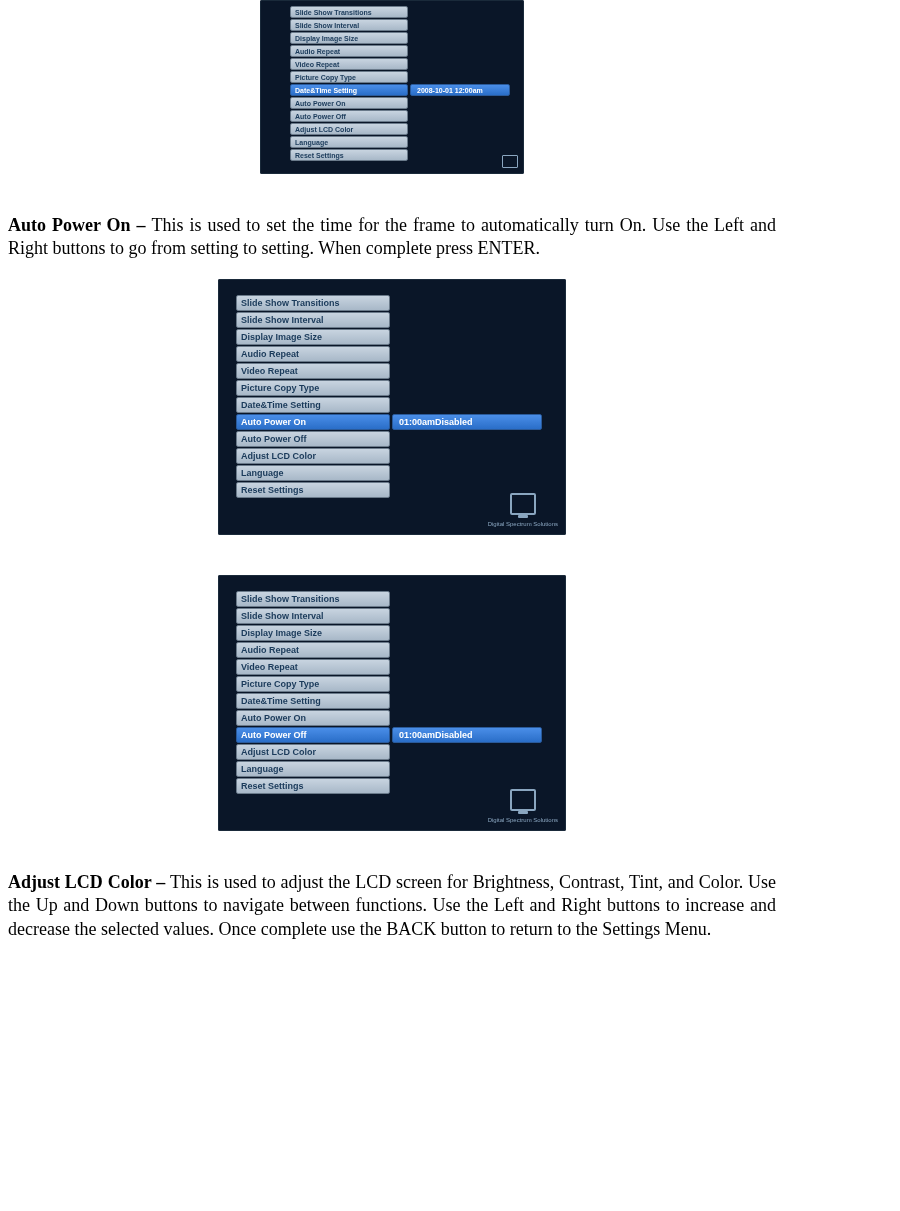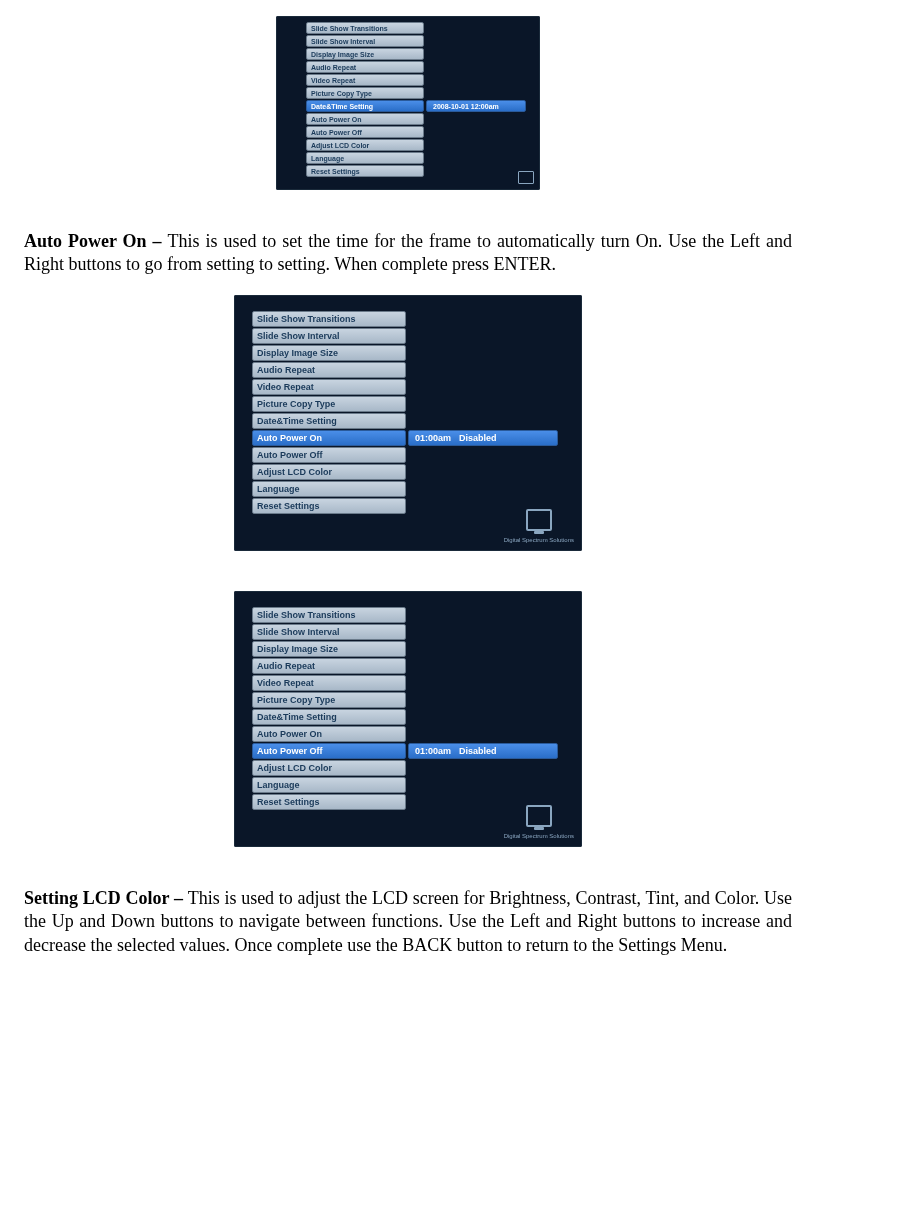--- a/index.html
+++ b/index.html
@@ -6,21 +6,21 @@
     margin: 0;
     padding: 0;
     font-family: "Times New Roman", Times, serif;
     font-size: 18px;
     color: #000;
     background: #fff;
     width: 900px;
   }
   .page {
     width: 784px;
-    padding: 16px;
+    padding: 0;
   }
   .para {
     margin: 12px 0 18px 0;
     padding: 0 8px;
     line-height: 1.3;
     text-align: justify;
   }
   .para .title {
     font-weight: bold;
   }
@@ -64,21 +64,20 @@
   .sel-value {
     position: absolute;
     background: linear-gradient(#4a8ee8, #2a6ec8);
     border: 1px solid #2a5a9a;
     border-radius: 2px;
     color: #fff;
     font-family: Arial, sans-serif;
     font-weight: bold;
     display: flex;
     align-items: center;
-    gap: 8px;
     padding: 0 6px;
     box-sizing: border-box;
     filter: blur(0.35px);
     white-space: nowrap;
   }
   .logo-corner {
     position: absolute;
     right: 8px;
     bottom: 8px;
     display: flex;
@@ -198,16 +197,16 @@
           <span>Disabled</span>
         </div>
       <div class="logo-corner">
         <div class="logo-icon"></div>
         <div class="logo-text">Digital Spectrum Solutions</div>
       </div>
     </div>
   </div>
 
   <p class="para" style="margin-bottom:4px;">
-    <span class="title">Setting LCD Color – </span><span>This is used to adjust the LCD screen for Brightness, Contrast, Tint, and Color. Use the Up and Down buttons to navigate between functions. Use the Left and Right buttons to increase and decrease the selected values. Once complete use the BACK button to return to the Settings Menu.</span>
+    <span class="title">Adjust LCD Color – </span><span>This is used to adjust the LCD screen for Brightness, Contrast, Tint, and Color. Use the Up and Down buttons to navigate between functions. Use the Left and Right buttons to increase and decrease the selected values. Once complete use the BACK button to return to the Settings Menu.</span>
   </p>
 
 </div>
 
 </body></html>

